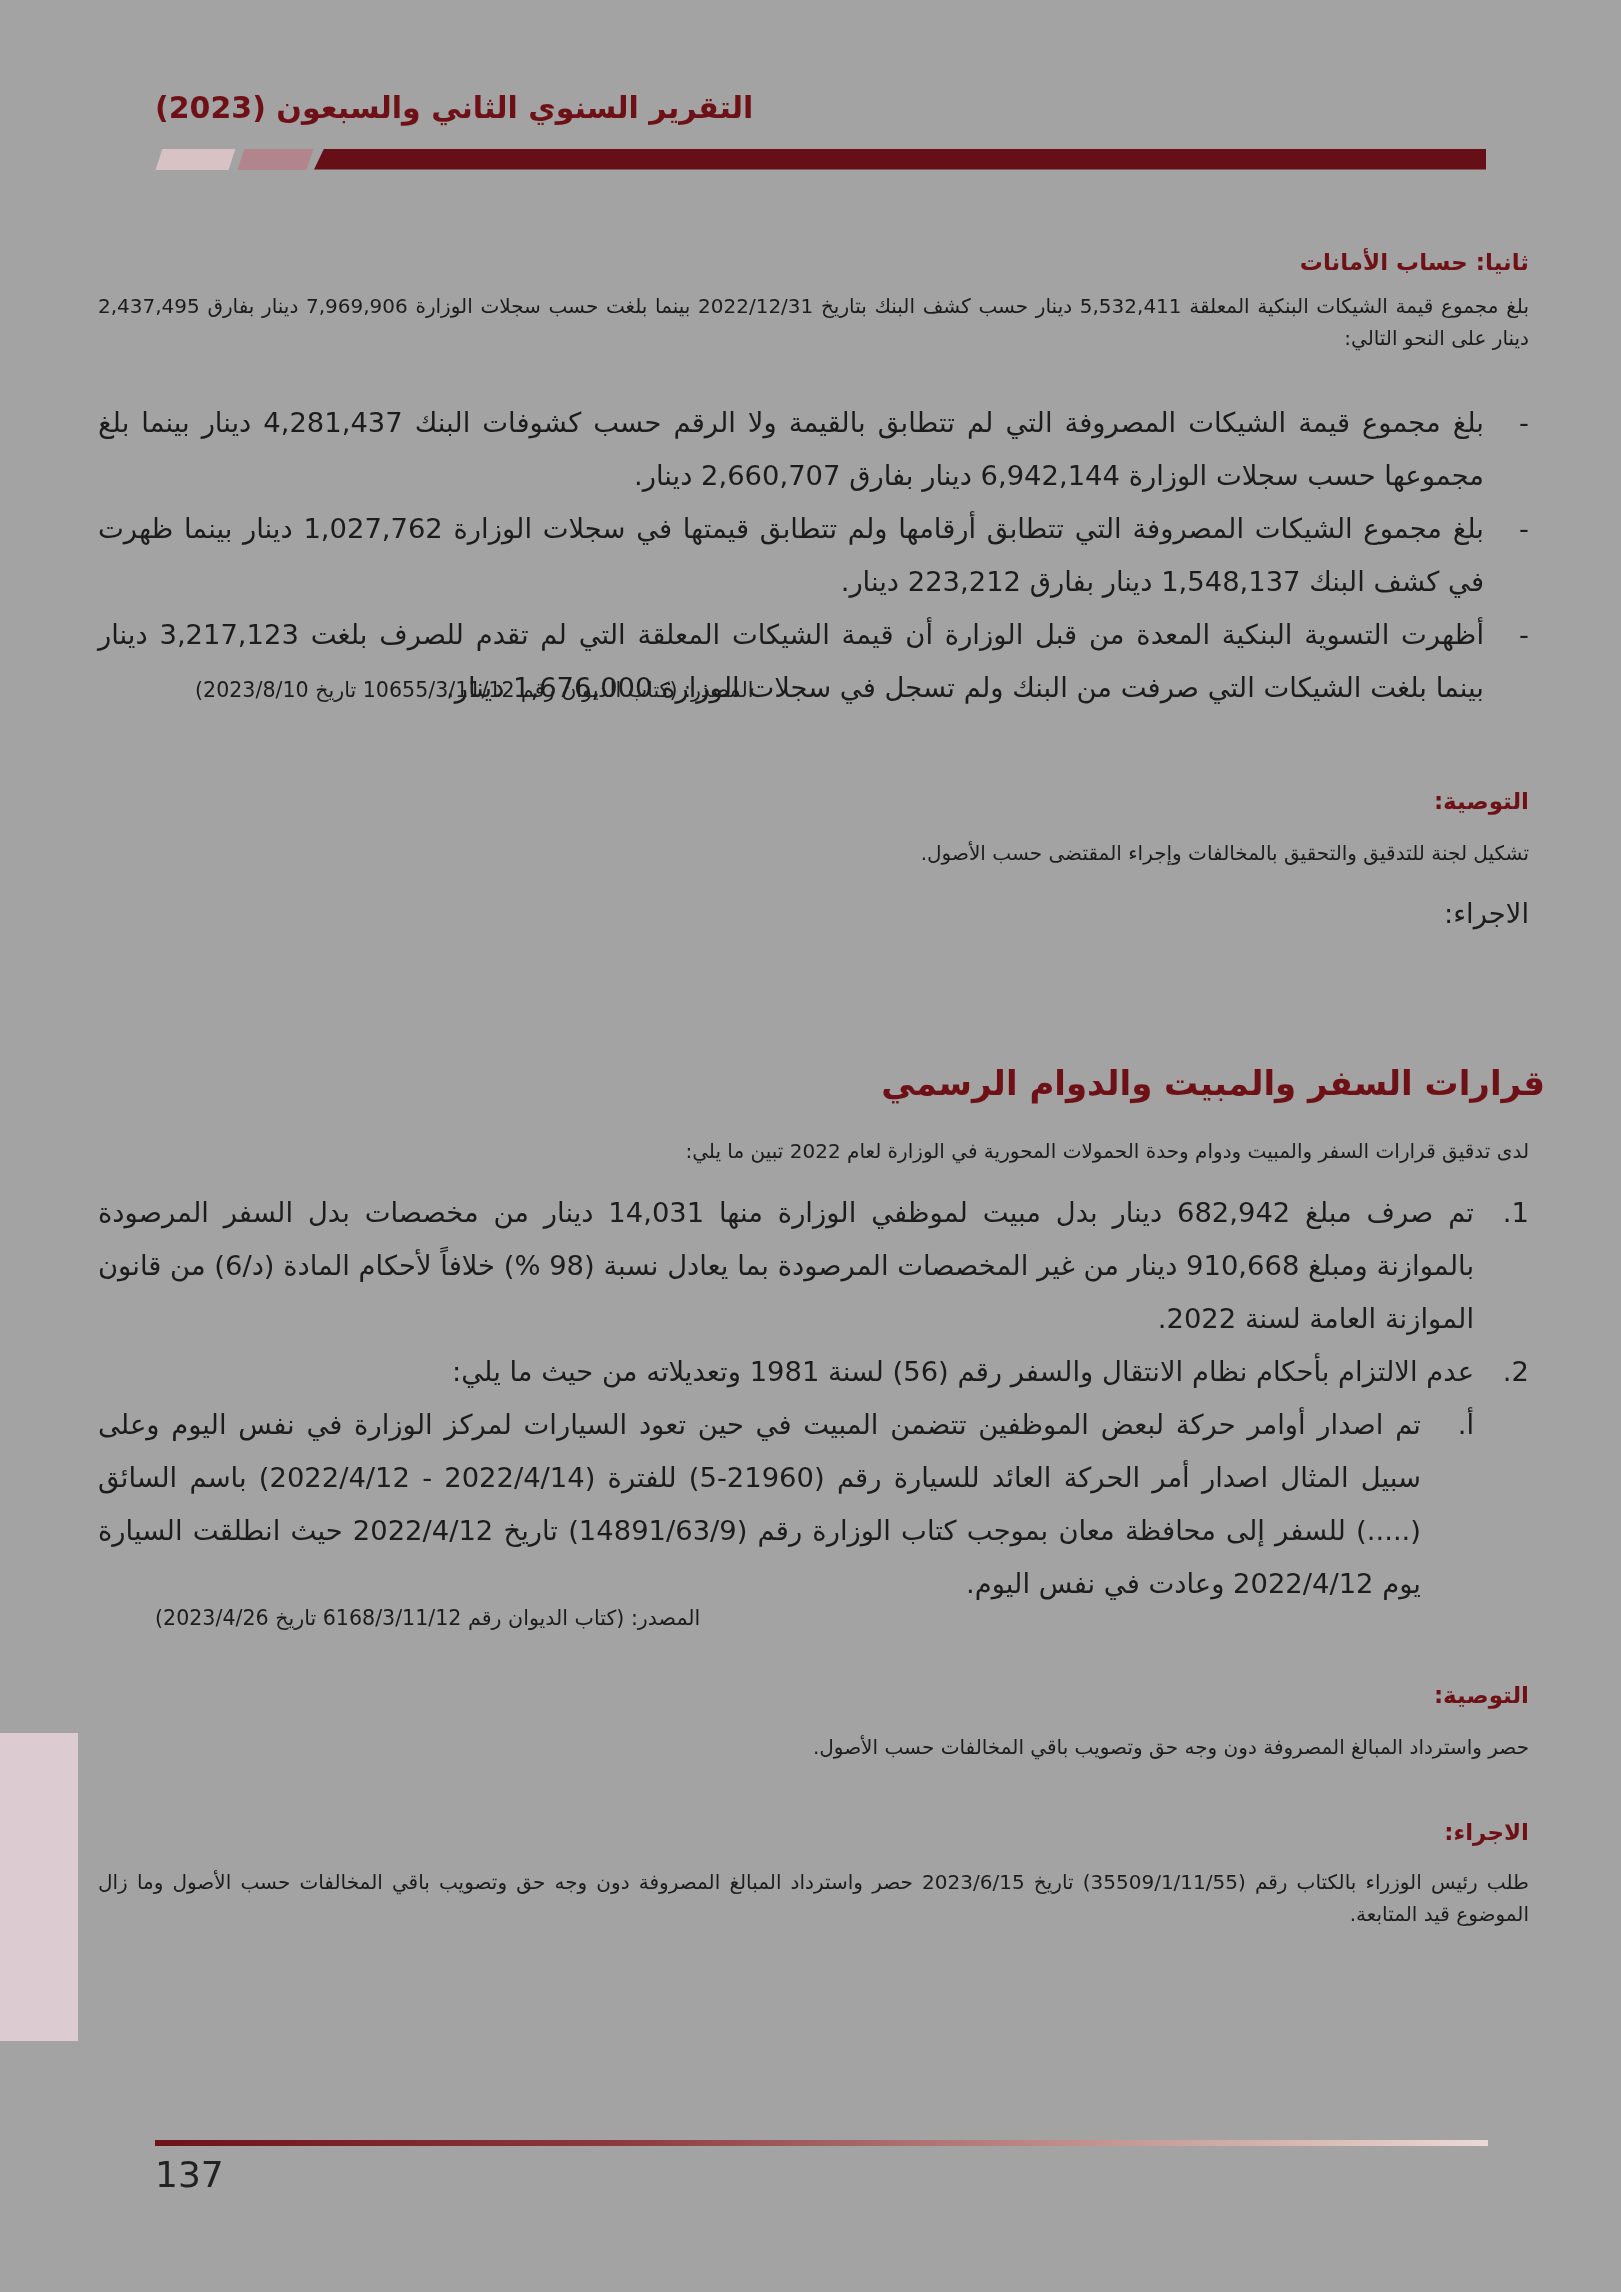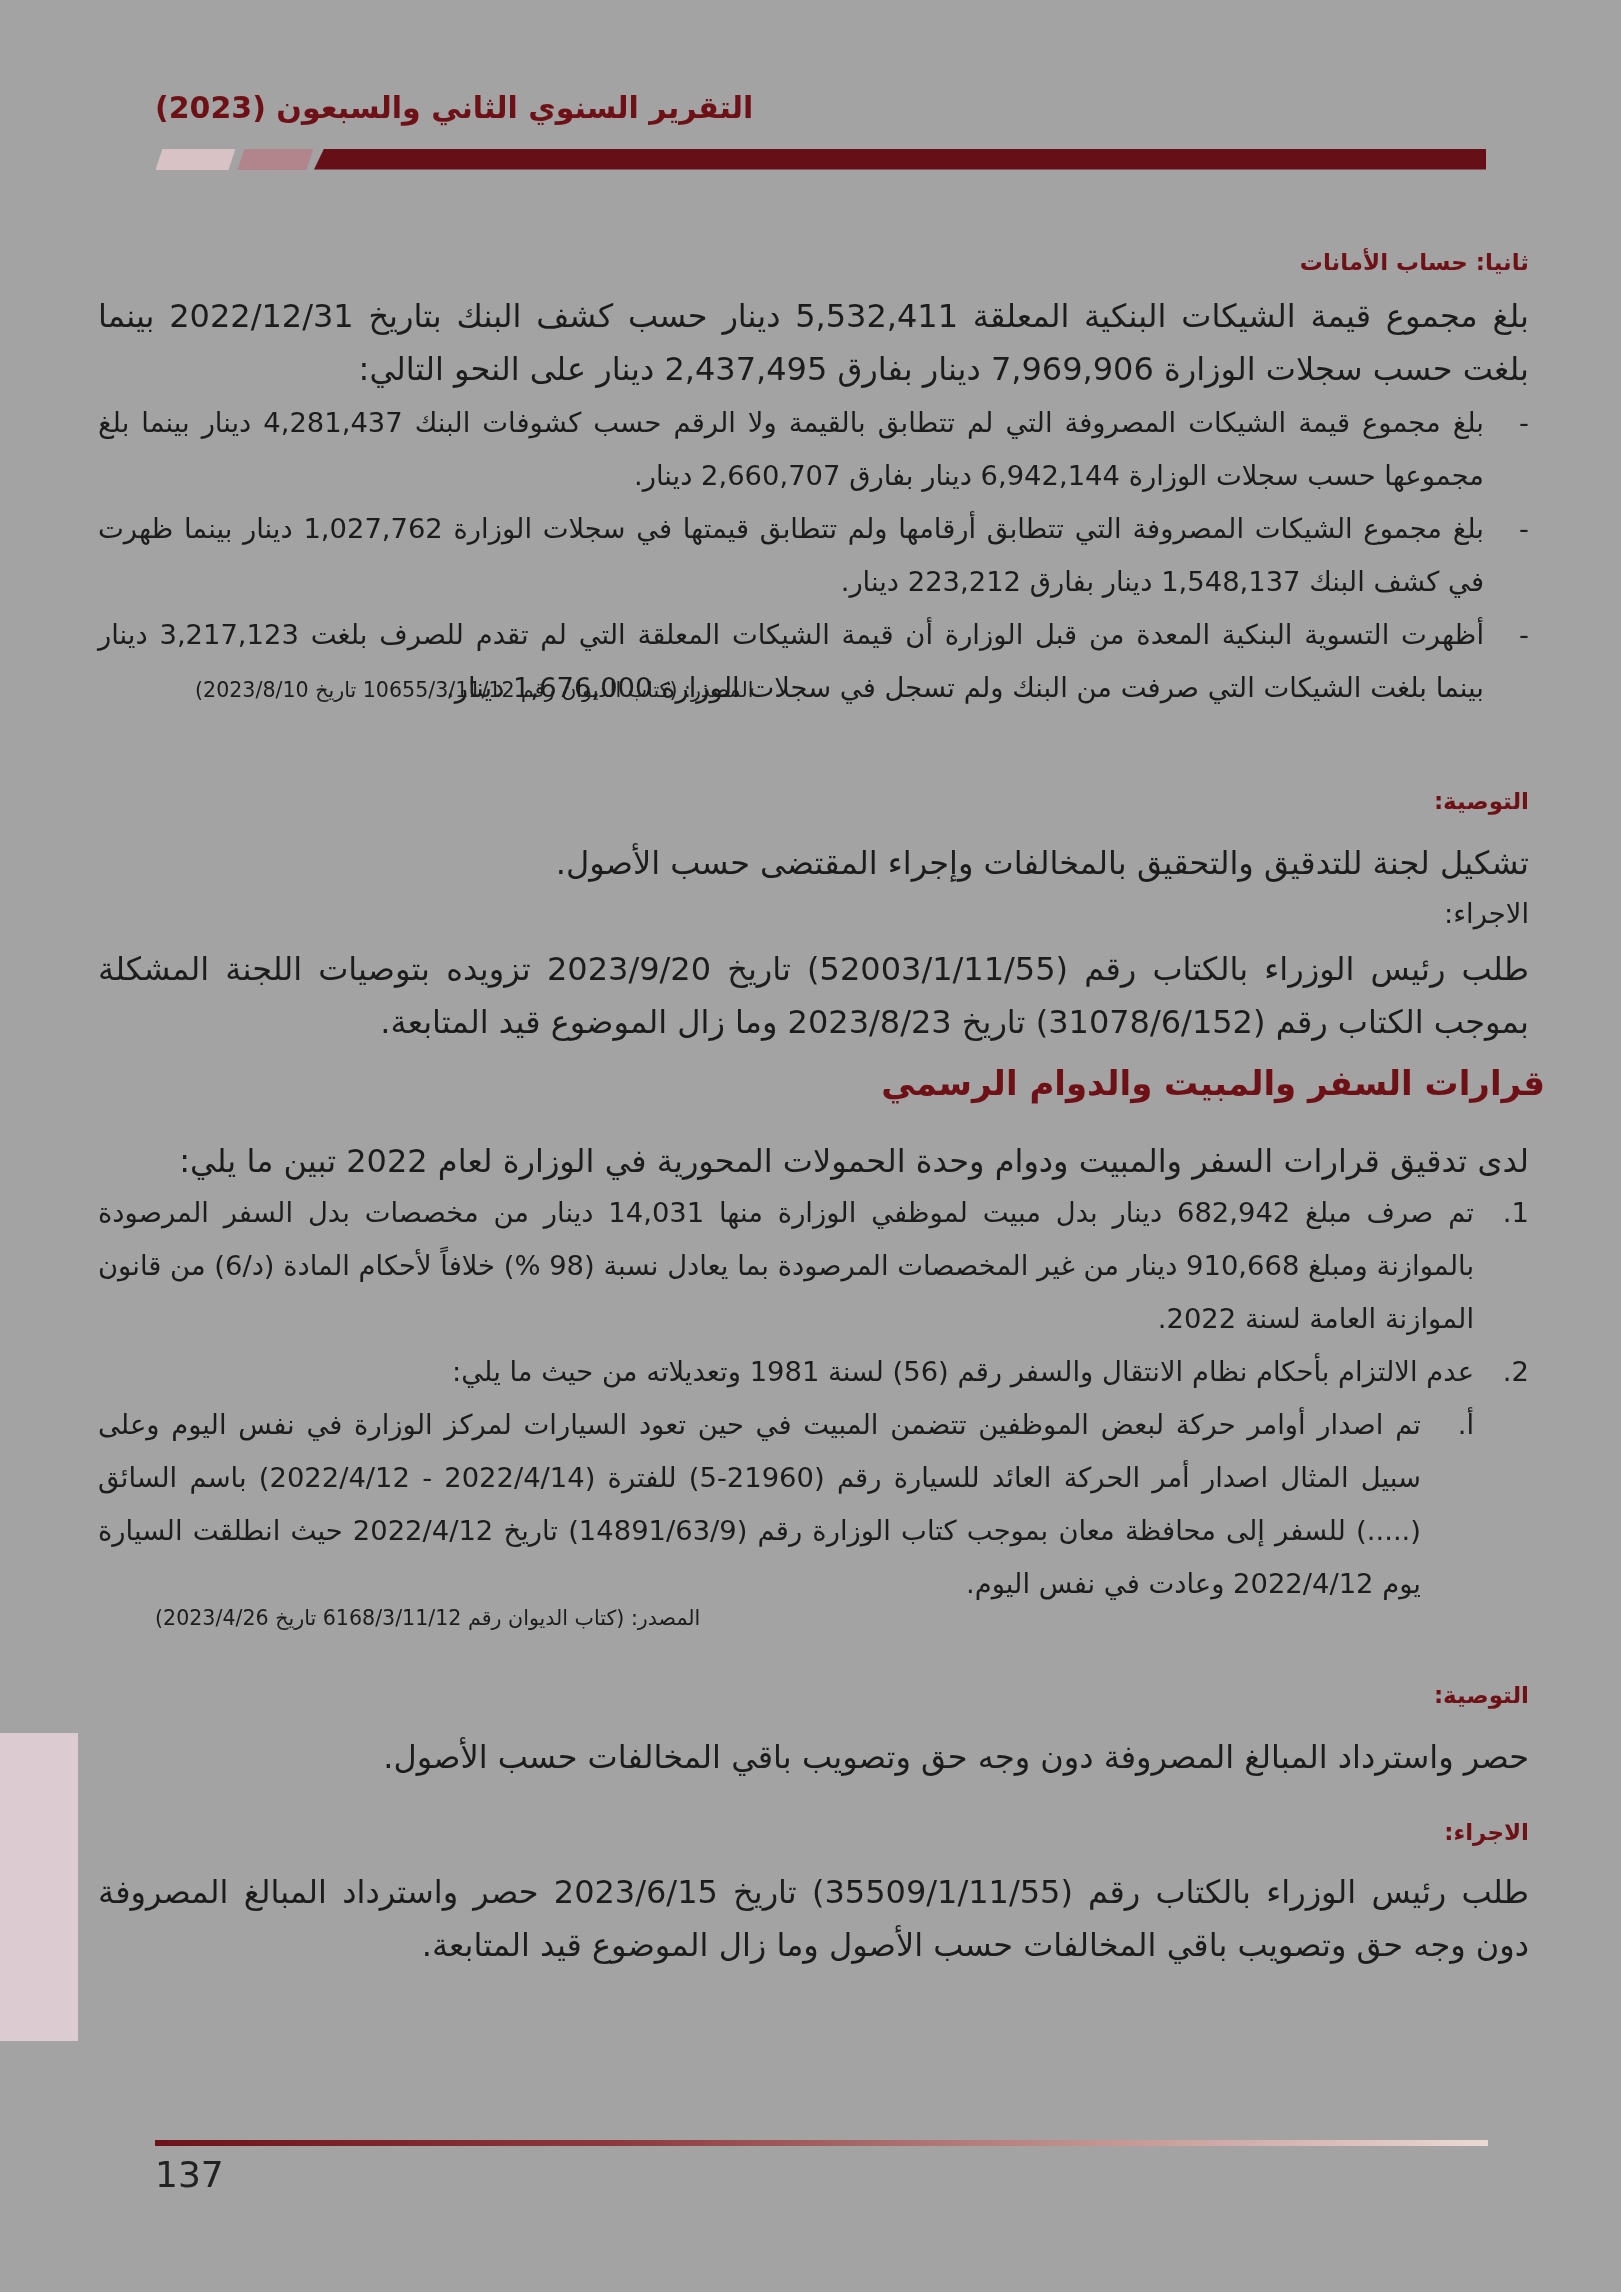--- a/index.html
+++ b/index.html
@@ -29,21 +29,21 @@
     white-space:nowrap;
   }
   .bar-seg{position:absolute;top:149px;height:20.6px;}
   .seg-light{left:159px;width:73px;background:var(--seg-light);transform:skewX(-18deg);}
   .seg-mid{left:241px;width:69px;background:var(--seg-mid);transform:skewX(-18deg);}
   .seg-dark{left:314px;width:1172px;background:var(--bar-dark);clip-path:polygon(9.8px 0,100% 0,100% 100%,0 100%);}
   
   .blk{
     position:absolute;left:98px;right:92px;
     direction:rtl;unicode-bidi:plaintext;
-    font-size:32px;line-height:53px;
+    font-size:20px;line-height:32px;
     text-align:justify;text-justify:inter-word;
     color:var(--ink);
   }
   .blk.ar{unicode-bidi:embed;}
   .t-right{text-align:right;}
   .h2{
     position:absolute;left:98px;right:92px;
     direction:rtl;text-align:right;
     font-size:23px;line-height:43px;font-weight:bold;color:var(--maroon);
   }
@@ -121,21 +121,20 @@
       <div class="li-text">أظهرت التسوية البنكية المعدة من قبل الوزارة أن قيمة الشيكات المعلقة التي لم تقدم للصرف بلغت 3,217,123 دينار بينما بلغت الشيكات التي صرفت من البنك ولم تسجل في سجلات الوزارة 1,676,000 دينار.</div>
     </div>
   </div>
 
   <div class="source-line" style="top:676px;margin-left:40px;">المصدر: (كتاب الديوان رقم 10655/3/11/12 تاريخ 2023/8/10)</div>
 
   <div class="h2" style="top:780px;">التوصية:</div>
   <div class="blk ar t-right" style="top:837px;">تشكيل لجنة للتدقيق والتحقيق بالمخالفات وإجراء المقتضى حسب الأصول.</div>
 
   <div class="black-label" style="top:892px;">الاجراء:</div>
-  <div class="blk ar" style="top:943px;">طلب رئيس الوزراء بالكتاب رقم (52003/1/11/55) تاريخ 2023/9/20 تزويده بتوصيات اللجنة المشكلة بموجب الكتاب رقم (31078/6/152) تاريخ 2023/8/23 وما زال الموضوع قيد المتابعة.</div>
 
   <div class="h3" style="top:1059px;">قرارات السفر والمبيت والدوام الرسمي</div>
 
   <div class="blk ar t-right" style="top:1135px;">لدى تدقيق قرارات السفر والمبيت ودوام وحدة الحمولات المحورية في الوزارة لعام 2022 تبين ما يلي:</div>
 
   <div class="list" style="top:1186px;">
     <div class="li">
       <span class="li-marker num">1.</span>
       <div class="li-text">تم صرف مبلغ 682,942 دينار بدل مبيت لموظفي الوزارة منها 14,031 دينار من مخصصات بدل السفر المرصودة بالموازنة ومبلغ 910,668 دينار من غير المخصصات المرصودة بما يعادل نسبة (98 %) خلافاً لأحكام المادة ⁦(6/د)⁩ من قانون الموازنة العامة لسنة 2022.</div>
     </div>

